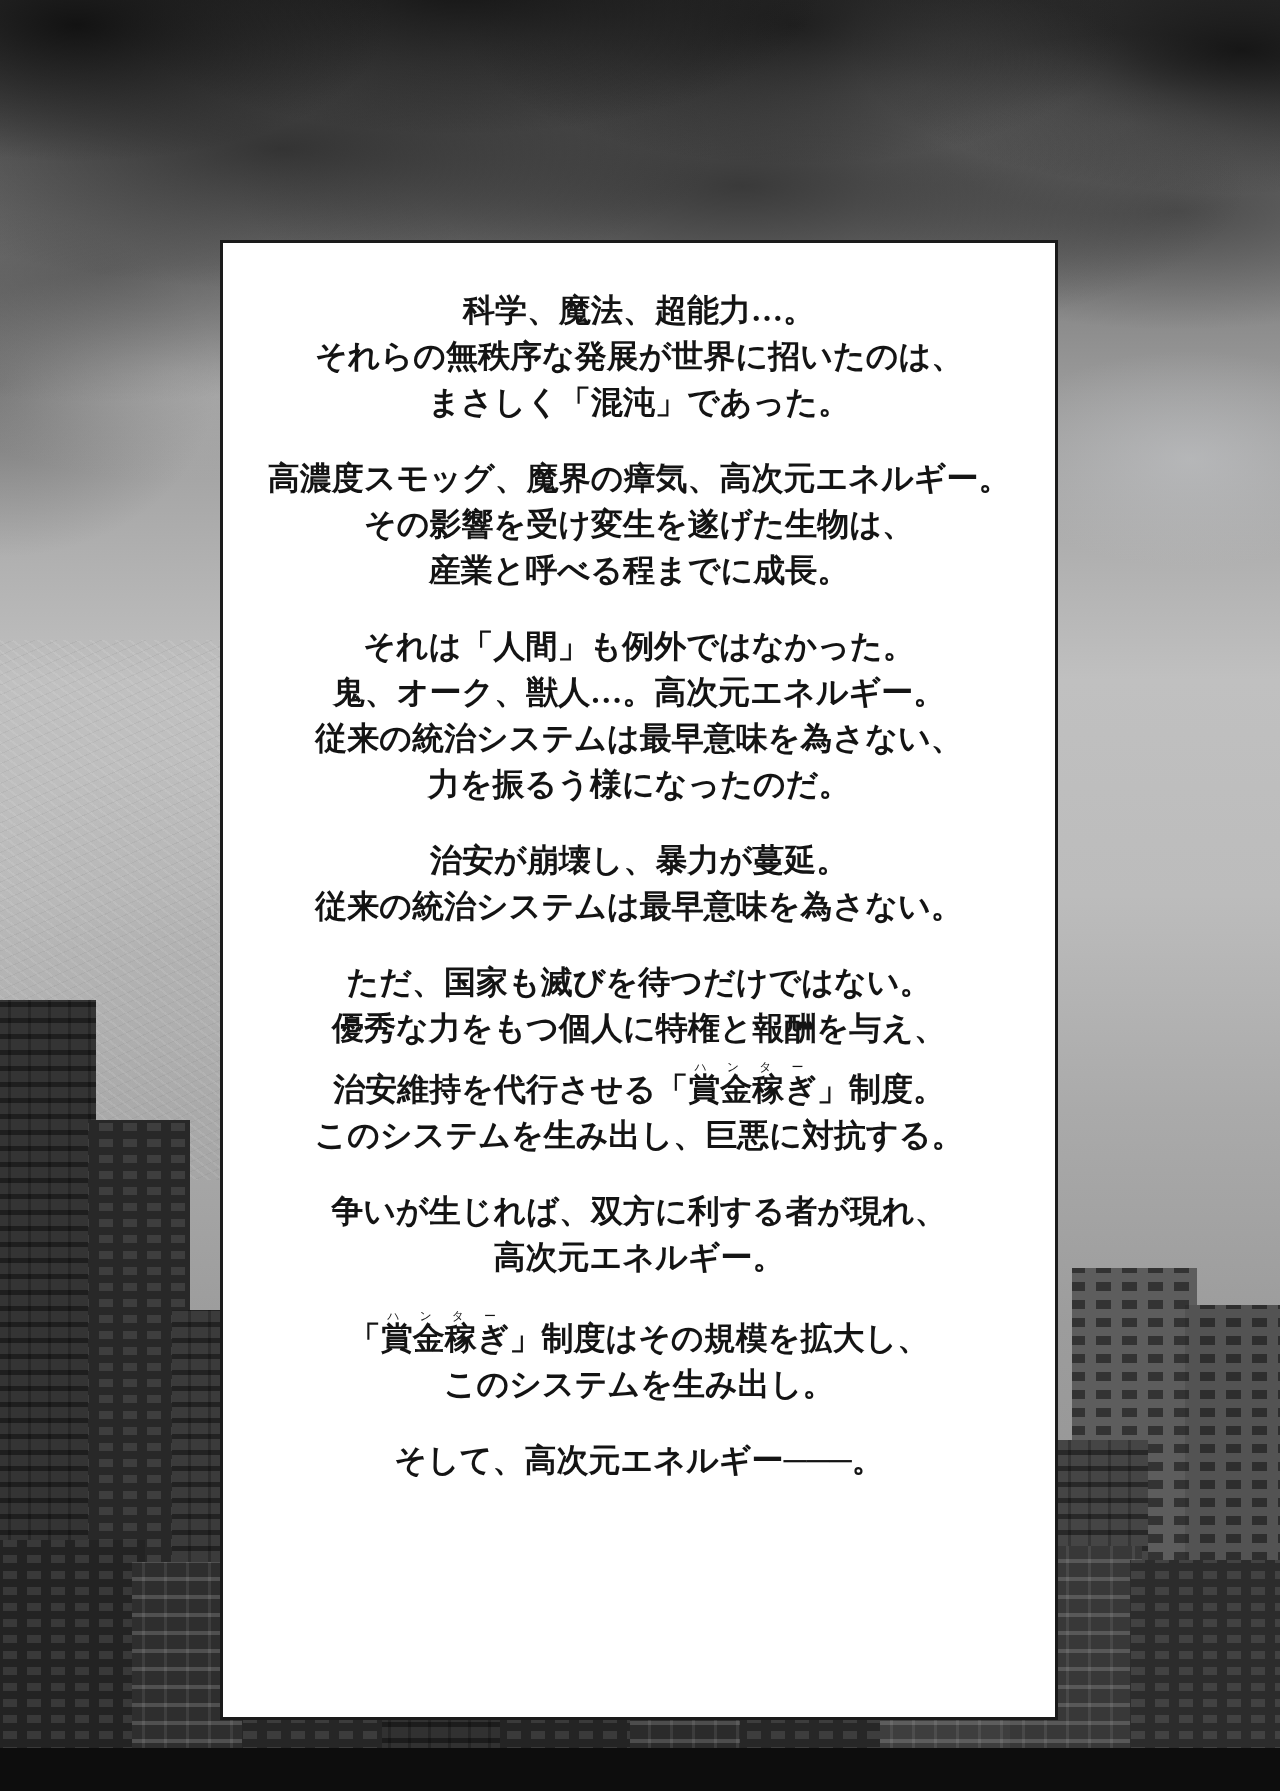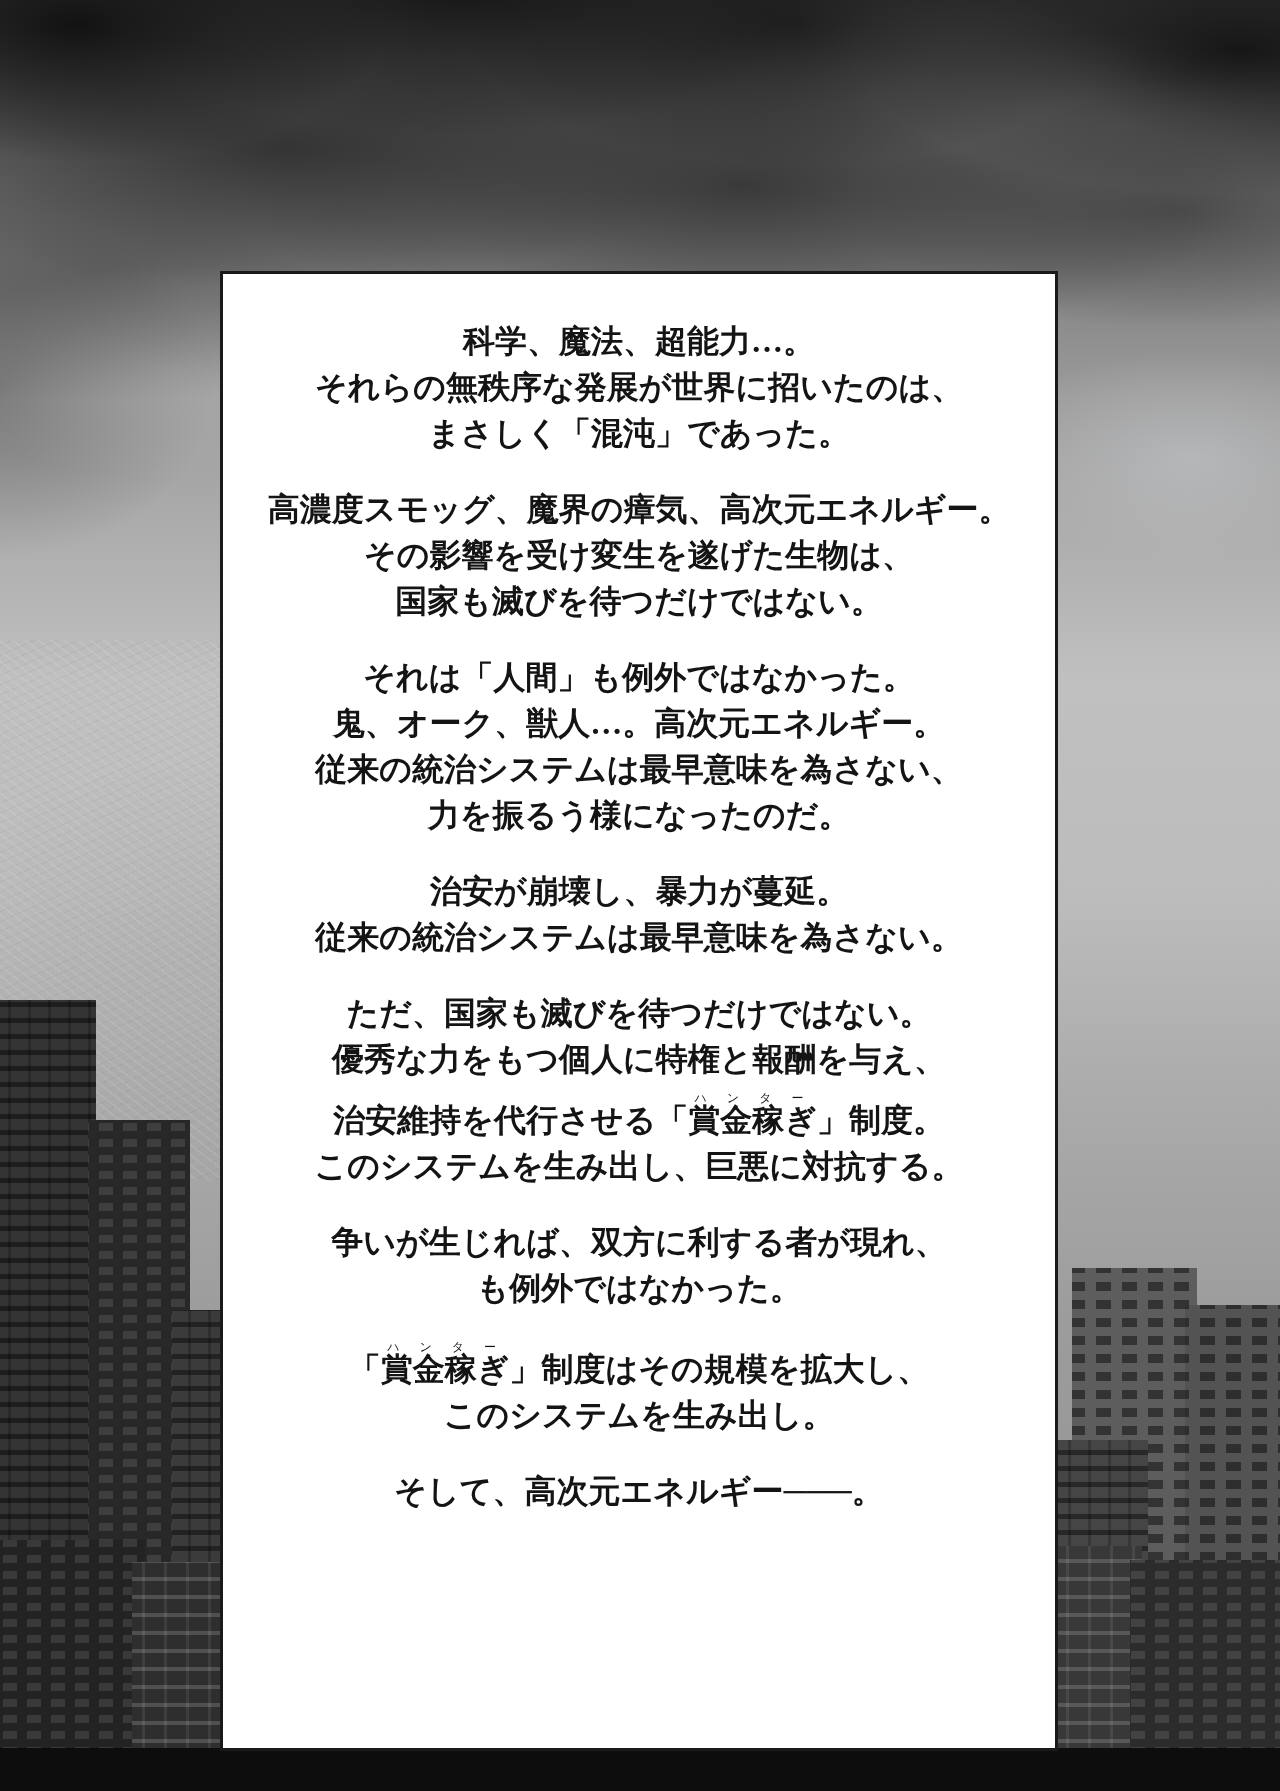--- a/index.html
+++ b/index.html
@@ -36,21 +36,21 @@
     position:absolute;left:0;top:640px;width:660px;height:540px;
     background:
       repeating-linear-gradient(38deg,  rgba(255,255,255,.10) 0 2px, rgba(255,255,255,0) 2px 8px),
       repeating-linear-gradient(-24deg, rgba(110,110,110,.12) 0 1px, rgba(110,110,110,0) 1px 9px),
       radial-gradient(ellipse 55% 45% at 32% 55%, rgba(160,160,160,.35), rgba(160,160,160,0) 75%);
     opacity:.8;
   }
   .cityscape{position:absolute;left:0;top:0;}
   
   .panel{
-    position:absolute;left:220px;top:271px;width:838px;height:1480px;
+    position:absolute;left:220px;top:240px;width:838px;height:1480px;
     box-sizing:border-box;background:#ffffff;border:3px solid #1a1a1a;
   }
   .story{
     box-sizing:border-box;width:100%;height:100%;
     padding:44px 10px 0 10px;text-align:center;
     color:#141414;font-size:32px;font-weight:700;line-height:46px;
   }
   .story p{margin:0 0 30px 0;}
   .line{display:block;white-space:nowrap;}
   .line.has-ruby{margin-top:10px;}
@@ -131,21 +131,21 @@
 
       <p>
         <span class="line">科学、魔法、超能力…。</span>
         <span class="line">それらの無秩序な発展が世界に招いたのは、</span>
         <span class="line">まさしく「混沌」であった。</span>
       </p>
 
       <p>
         <span class="line">高濃度スモッグ、魔界の瘴気、高次元エネルギー。</span>
         <span class="line">その影響を受け変生を遂げた生物は、</span>
-        <span class="line">国家も滅びを待つだけではない。</span>
+        <span class="line">産業と呼べる程までに成長。</span>
       </p>
 
       <p>
         <span class="line">それは「人間」も例外ではなかった。</span>
         <span class="line">鬼、オーク、獣人…。高次元エネルギー。</span>
         <span class="line">従来の統治システムは最早意味を為さない、</span>
         <span class="line">力を振るう様になったのだ。</span>
       </p>
 
       <p>
@@ -155,21 +155,21 @@
 
       <p>
         <span class="line">ただ、国家も滅びを待つだけではない。</span>
         <span class="line">優秀な力をもつ個人に特権と報酬を与え、</span>
         <span class="line has-ruby"><span>治安維持を代行させる「</span><ruby><span>賞金稼ぎ</span><rt>ハンター</rt></ruby><span>」制度。</span></span>
         <span class="line">このシステムを生み出し、巨悪に対抗する。</span>
       </p>
 
       <p>
         <span class="line">争いが生じれば、双方に利する者が現れ、</span>
-        <span class="line">も例外ではなかった。</span>
+        <span class="line">高次元エネルギー。</span>
       </p>
 
       <p>
         <span class="line has-ruby"><span>「</span><ruby><span>賞金稼ぎ</span><rt>ハンター</rt></ruby><span>」制度はその規模を拡大し、</span></span>
         <span class="line">このシステムを生み出し。</span>
       </p>
 
       <p>
         <span class="line">そして、高次元エネルギー───。</span>
       </p>

